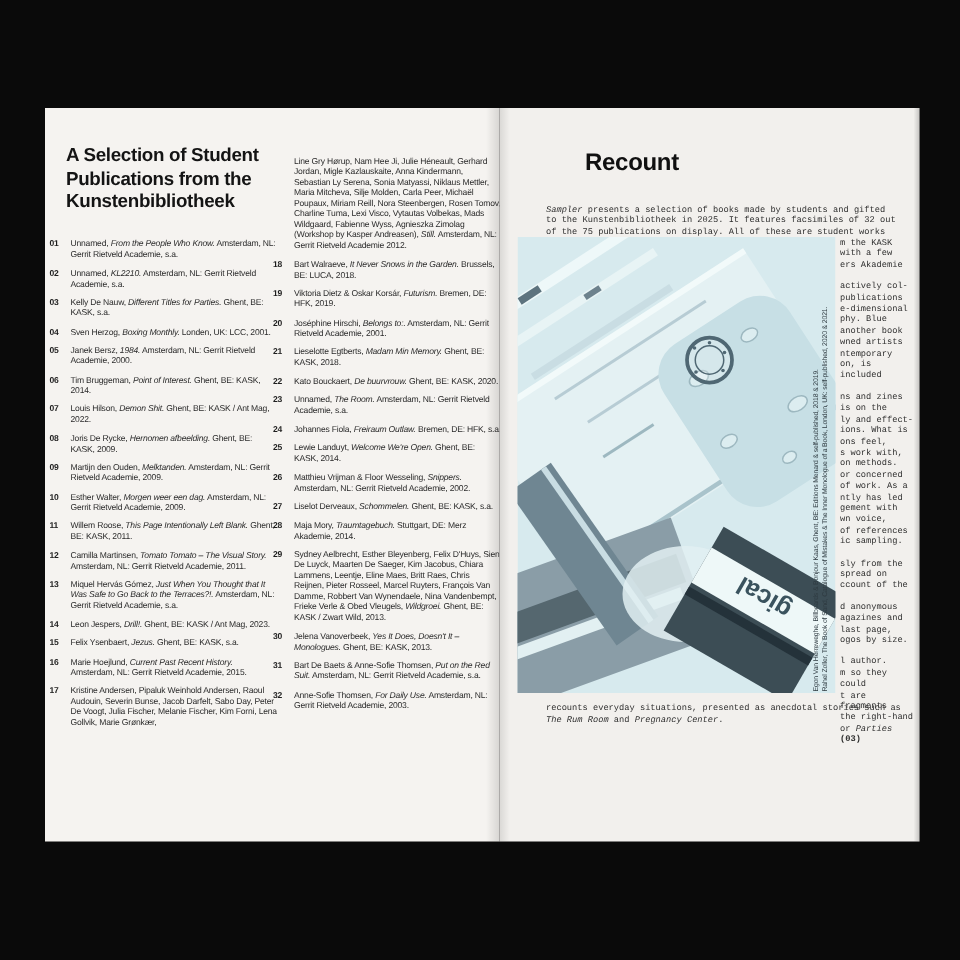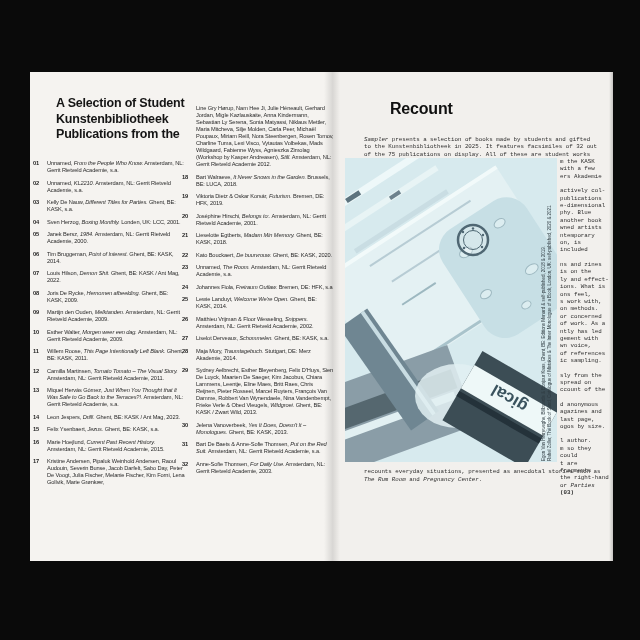--- a/index.html
+++ b/index.html
@@ -10,21 +10,21 @@
   .page-left{left:0;width:303px;background:#f5f3f0;}
   .page-left::after{content:"";position:absolute;right:0;top:0;bottom:0;width:9px;
       background:linear-gradient(to right,rgba(0,0,0,0),rgba(0,0,0,0.12));}
   .page-right{left:303px;width:280px;background:#f2f0ed;}
   .page-right::before{content:"";position:absolute;left:0;top:0;bottom:0;width:7px;
       background:linear-gradient(to right,rgba(0,0,0,0.10),rgba(0,0,0,0));}
   .page-right::after{content:"";position:absolute;right:0;top:0;bottom:0;width:4px;
       background:linear-gradient(to right,rgba(0,0,0,0),rgba(0,0,0,0.18));}
 
   
-  .list-title{position:absolute;left:26px;top:24px;margin:0;font-size:12.5px;line-height:15.5px;
+  .list-title{position:absolute;left:14px;top:24px;margin:0;font-size:12.5px;line-height:15.5px;
       font-weight:bold;color:#141414;letter-spacing:-0.2px;}
   .col{position:absolute;}
   .col1{left:3px;top:88px;width:152px;}
   .col2{left:152px;top:33px;width:152px;}
   .entry{display:flex;gap:3px;margin-bottom:5.5px;font-size:5.7px;line-height:7px;
       color:#2b2b2b;letter-spacing:-0.12px;}
   .entry .num{flex:0 0 11px;font-weight:bold;color:#1d1d1d;}
   .entry .etxt{flex:1;}
   .it{font-style:italic;}
   .bd{font-weight:bold;}
@@ -46,22 +46,22 @@
 </style>
 </head>
 <body>
 
 <div class="stage">
   <div class="spread">
 
     <section class="page page-left">
       <h1 class="list-title">
         <div>A Selection of Student</div>
+        <div>Publications from the</div>
         <div>Kunstenbibliotheek</div>
-        <div>Publications from the</div>
       </h1>
       <div class="col col1" id="col1">
           <div class="entry">
             <span class="num">01</span>
             <span class="etxt">Unnamed, <span class="it">From the People Who Know.</span> Amsterdam, NL: Gerrit Rietveld Academie, s.a.</span>
           </div>
           <div class="entry">
             <span class="num">02</span>
             <span class="etxt">Unnamed, <span class="it">KL2210.</span> Amsterdam, NL: Gerrit Rietveld Academie, s.a.</span>
           </div>

